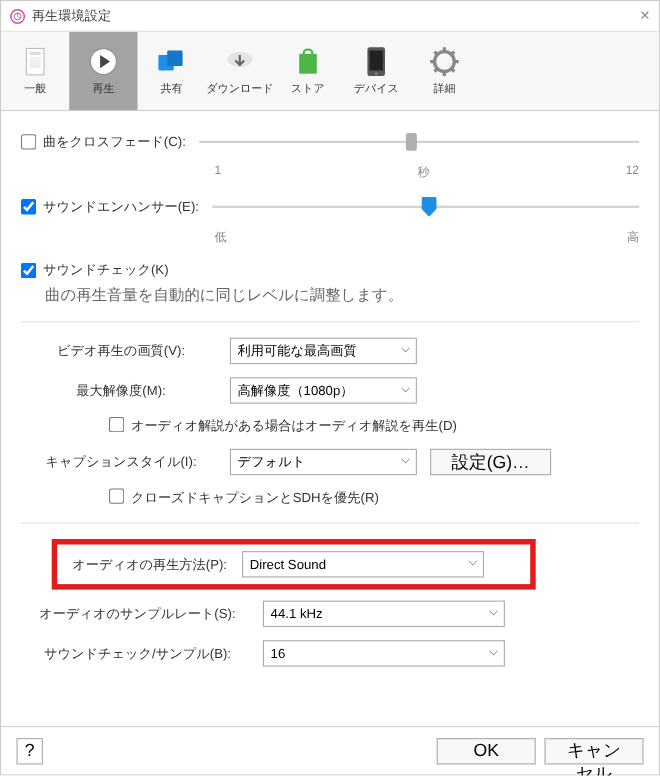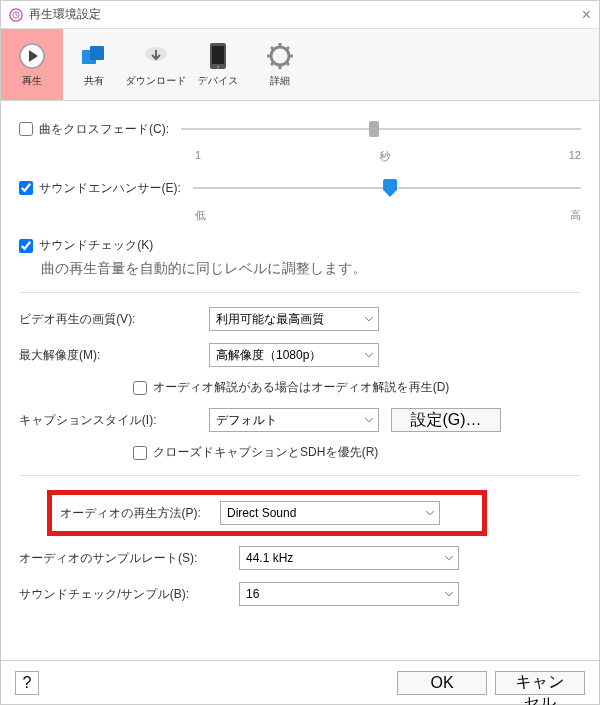--- a/index.html
+++ b/index.html
@@ -3,40 +3,40 @@
 <meta charset="utf-8">
 <style>
 * { box-sizing: border-box; margin: 0; padding: 0; font-family: "Meiryo", "Yu Gothic", sans-serif; }
 body { background: #f5f5f5; width: 600px; height: 705px; overflow: hidden; }
 .window { width: 600px; height: 705px; background: #fff; border: 1px solid #ccc; display: flex; flex-direction: column; }
 .titlebar { height: 28px; display: flex; align-items: center; padding: 0 8px; font-size: 12px; color: #444; border-bottom: 1px solid #e0e0e0; }
 .titlebar .icon { width: 14px; height: 14px; margin-right: 6px; }
 .titlebar .close { margin-left: auto; font-size: 16px; color: #888; cursor: pointer; }
 .toolbar { height: 72px; display: flex; background: #f7f7f7; border-bottom: 1px solid #d0d0d0; }
 .tab { width: 62px; display: flex; flex-direction: column; align-items: center; justify-content: center; font-size: 10px; color: #333; cursor: pointer; gap: 4px; }
-.tab.active { background: #fca5a5; }
+.tab.active { background: #a3a3a3; }
 .tab .ticon { width: 28px; height: 28px; display: flex; align-items: center; justify-content: center; }
 .content { flex: 1; padding: 18px 18px 10px 18px; overflow: hidden; font-size: 12px; color: #333; }
 .row { display: flex; align-items: center; margin-bottom: 10px; }
 .chk { width: 14px; height: 14px; margin-right: 6px; }
 .slider-wrap { flex: 1; position: relative; height: 20px; margin-left: 12px; }
 .track { position: absolute; top: 9px; left: 0; right: 0; height: 2px; background: #d0d0d0; }
 .thumb { position: absolute; top: 2px; width: 10px; height: 16px; background: #b0b0b0; border-radius: 2px; }
 .thumb.blue { width: 14px; height: 18px; top: 1px; background: #1f8fe6; clip-path: polygon(50% 100%, 0 60%, 0 0, 100% 0, 100% 60%); }
 .scale { display: flex; justify-content: space-between; font-size: 11px; color: #888; margin-top: 2px; }
 .sub { font-size: 14px; color: #666; margin-left: 22px; margin-top: -4px; margin-bottom: 12px; }
 .divider { height: 1px; background: #e0e0e0; margin: 14px 0; }
 .form-row { display: flex; align-items: center; margin-bottom: 12px; }
-.form-label { width: 190px; text-align: left; padding-right: 8px; font-size: 12px; }
+.form-label { width: 190px; text-align: center; padding-right: 8px; font-size: 12px; }
 .form-label.narrow { width: 220px; }
 select, .sel { height: 24px; font-size: 12px; padding: 2px 22px 2px 6px; border: 1px solid #aaa; background: #fff; appearance: none; position: relative; }
 .sel-wrap { position: relative; display: inline-block; }
 .sel-wrap::after { content: "⌵"; position: absolute; right: 6px; top: 4px; font-size: 11px; color: #555; pointer-events: none; }
 .btn { height: 24px; padding: 0 14px; font-size: 16px; border: 1px solid #aaa; background: #f8f8f8; cursor: pointer; }
-.chk-row { display: flex; align-items: center; margin-left: 114px; margin-bottom: 12px; font-size: 12px; }
+.chk-row { display: flex; align-items: flex-start; margin-left: 80px; margin-bottom: 12px; font-size: 12px; }
 .highlight { border: 5px solid #e21b1b; padding: 6px 8px; margin: 4px 0 10px 28px; width: 440px; }
 .footer { height: 44px; border-top: 1px solid #d0d0d0; display: flex; align-items: center; padding: 0 14px; gap: 8px; }
 .footer .help { width: 24px; height: 24px; border: 1px solid #aaa; display: flex; align-items: center; justify-content: center; cursor: pointer; }
 .footer .spacer { flex: 1; }
 </style>
 </head>
 <body>
 
 <div class="window">
   <div class="titlebar">
@@ -45,20 +45,30 @@
           <circle cx="8" cy="8" r="7" fill="#fff" stroke="#d64ca4" stroke-width="1.5"></circle>
           <circle cx="8" cy="8" r="3.5" fill="none" stroke="#d64ca4" stroke-width="1"></circle>
           <path d="M8 4 L8 8 L11 10" stroke="#44b5e8" stroke-width="1" fill="none"></path>
         </svg>
     </span>
     <span>再生環境設定</span>
     <span class="close">×</span>
   </div>
 
   <div class="toolbar">
+    <div class="tab">
+      <span class="ticon">
+          <svg width="22" height="26" viewBox="0 0 22 26">
+            <rect x="3" y="1" width="16" height="24" fill="#fff" stroke="#bbb"></rect>
+            <rect x="6" y="4" width="10" height="3" fill="#ddd"></rect>
+            <rect x="6" y="9" width="10" height="10" fill="#eee"></rect>
+          </svg>
+        </span>
+      <span>一般</span>
+    </div>
     <div class="tab active">
       <span class="ticon">
           <svg width="28" height="28" viewBox="0 0 28 28">
             <circle cx="14" cy="14" r="12" fill="#fff" stroke="#999" stroke-width="1.5"></circle>
             <polygon points="11,8 11,20 20,14" fill="#444"></polygon>
           </svg>
         </span>
       <span>再生</span>
     </div>
     <div class="tab">
@@ -71,20 +81,29 @@
       <span>共有</span>
     </div>
     <div class="tab">
       <span class="ticon">
           <svg width="28" height="24" viewBox="0 0 28 24">
             <ellipse cx="14" cy="10" rx="11" ry="7" fill="#e4e4e4"></ellipse>
             <path d="M14 6 L14 14 M10 11 L14 15 L18 11" stroke="#666" stroke-width="2" fill="none"></path>
           </svg>
         </span>
       <span>ダウンロード</span>
+    </div>
+    <div class="tab">
+      <span class="ticon">
+          <svg width="22" height="26" viewBox="0 0 22 26">
+            <rect x="3" y="6" width="16" height="18" fill="#4cb748"></rect>
+            <path d="M7 6 Q7 2 11 2 Q15 2 15 6" fill="none" stroke="#4cb748" stroke-width="2"></path>
+          </svg>
+        </span>
+      <span>ストア</span>
     </div>
     <div class="tab">
       <span class="ticon">
           <svg width="18" height="28" viewBox="0 0 18 28">
             <rect x="1" y="1" width="16" height="26" rx="2" fill="#555"></rect>
             <rect x="3" y="4" width="12" height="18" fill="#222"></rect>
             <circle cx="9" cy="25" r="1.2" fill="#888"></circle>
           </svg>
         </span>
       <span>デバイス</span>

